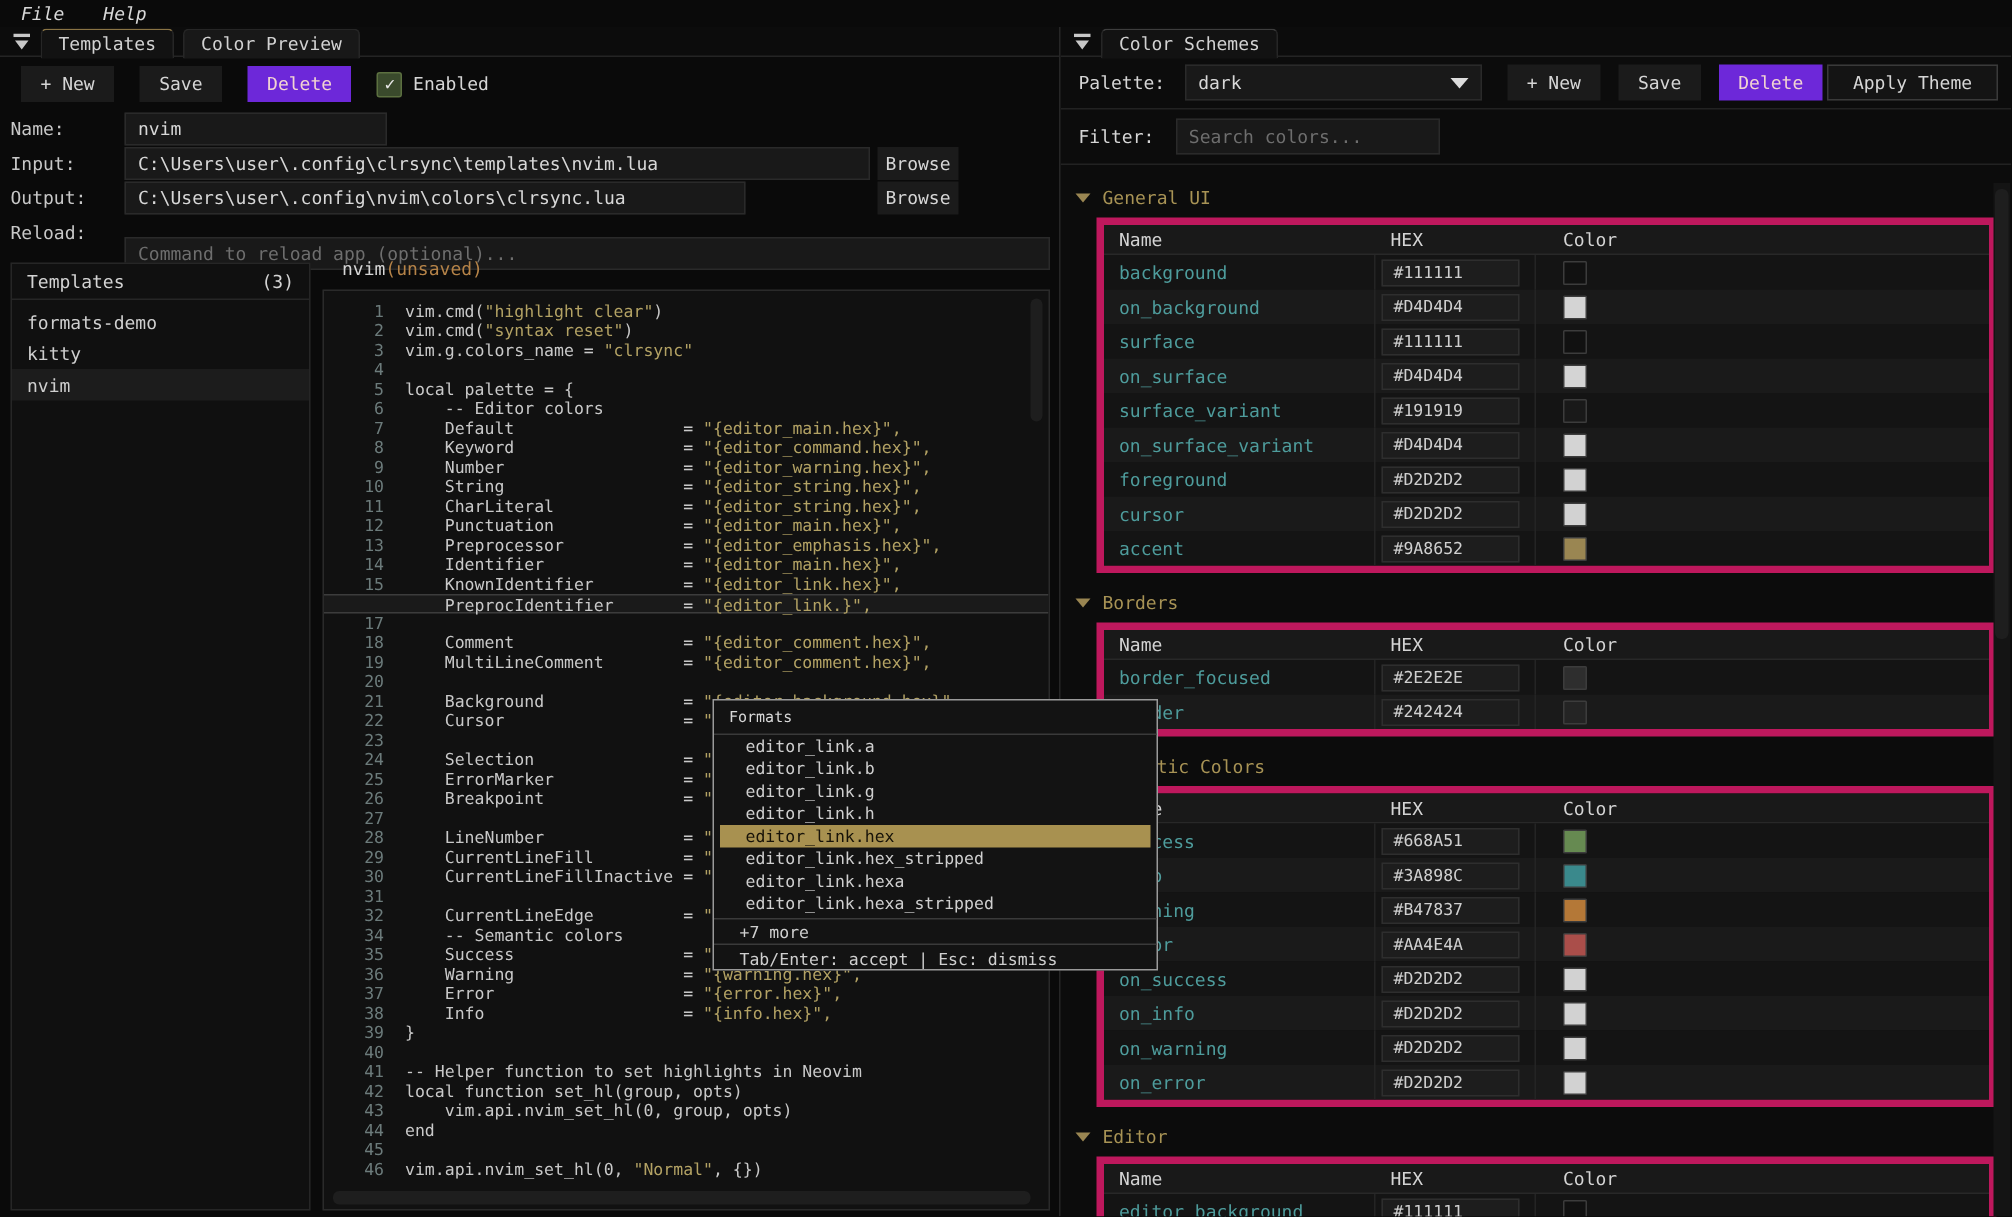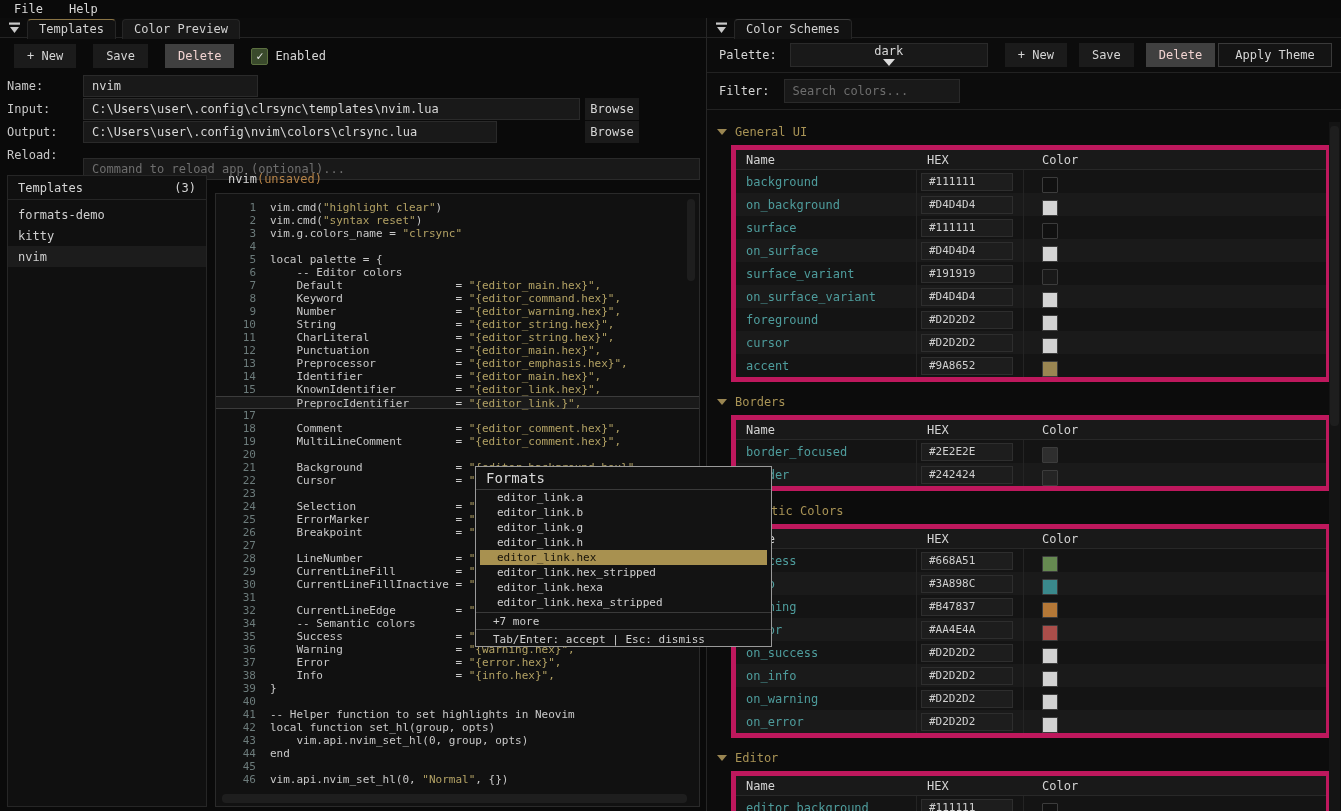--- a/index.html
+++ b/index.html
@@ -4,24 +4,24 @@
 <style>
   * { box-sizing: border-box; margin: 0; padding: 0; }
   html,body { width:1341px; height:811px; }
   body {
     background:#0A0A0A; color:#D6D6D6;
     font-family:"DejaVu Sans Mono", monospace; font-size:12px;
     position:relative; overflow:hidden;
   }
   
   #menubar { position:absolute; left:0; top:0; width:1341px; height:18px; background:#0A0A0A; display:flex; align-items:center; padding-left:14px; gap:26px; }
-  .menu-item { color:#D8D8D8; cursor:default; }
+  .menu-item { color:#D8D8D8; cursor:default;font-style:italic; }
   
   .btn { display:inline-flex; align-items:center; justify-content:center; background:#1B1B1B; color:#D6D6D6; height:24px; padding:0 13px; white-space:nowrap; }
-  .btn.red { background:#404040; color:#F2D4D2; }
+  .btn.red { background:#6d28d9; color:#F2D4D2; }
   .btn.outlined { border:1px solid #3A3A3A; background:#141414; }
   .tfield { background:#191919; border:1px solid #2A2A2A; color:#D8D8D8; height:22px; padding:0 8px; font-family:"DejaVu Sans Mono",monospace; font-size:12px; outline:none; }
   .tfield::placeholder { color:#6E6E6E; }
   .funnel { width:13px; height:13px; flex:0 0 auto; }
   .tab { height:20px; display:flex; align-items:center; padding:0 11px; color:#D2D2D2; background:#181818; border:1px solid #262626; border-bottom:none; border-radius:4px 4px 0 0; position:relative; top:1px; }
   .tab.active { background:#121212; border-top:1px solid #8A7445; }
   .caret-down { width:0; height:0; border-left:6px solid transparent; border-right:6px solid transparent; border-top:7px solid #DCDCDC; }
   .tri-gold { width:0; height:0; border-left:5px solid transparent; border-right:5px solid transparent; border-top:6px solid #9A8652; }
   
   #left-tabbar { position:absolute; left:0; top:18px; width:706px; height:20px; border-bottom:1px solid #242424; display:flex; align-items:center; padding-left:8px; gap:6px; background:#0C0C0C; }
@@ -42,38 +42,38 @@
   #code-lines { position:absolute; left:0; top:7px; right:0; }
   .line { display:flex; height:13px; line-height:13px; font-size:11px; white-space:pre; padding-left:8px; }
   .line .ln { width:32px; text-align:right; color:#6C7B7B; margin-right:14px; flex:0 0 auto; }
   .line .d { color:#C9C9C9; }
   .line .s { color:#B3A264; }
   .line.current { background:#1A1A1A; border-top:1px solid #3C3C3C; border-bottom:1px solid #3C3C3C; }
   #code-hscroll { position:absolute; left:6px; right:12px; bottom:3px; height:9px; background:#1E1E1E; border-radius:4px; }
   #code-vscroll { position:absolute; right:4px; top:5px; width:8px; height:82px; background:#1E1E1E; border-radius:4px; }
   
   #popup { position:absolute; left:475px; top:466px; width:297px; height:181px; background:#131313; border:1px solid #9A9A9A; z-index:20; font-size:11px; }
-  #popup-title { height:23px; display:flex; align-items:center; padding-left:10px; color:#D8D8D8; font-size:14px; border-bottom:1px solid #3A3A3A; }
+  #popup-title { height:23px; display:flex; align-items:center; padding-left:10px; color:#D8D8D8; font-size:10px; border-bottom:1px solid #3A3A3A; }
   .popup-item { height:15px; line-height:15px; padding-left:17px; color:#CFCFCF; margin:0 4px; white-space:pre; }
   .popup-item.selected { background:#A89150; color:#161208; }
   #popup-more { height:17px; line-height:17px; padding-left:17px; color:#CFCFCF; border-top:1px solid #3A3A3A; margin-top:2px; }
   #popup-hint { height:19px; line-height:19px; padding-left:17px; color:#CFCFCF; border-top:1px solid #3A3A3A; }
   
   #right-panel { position:absolute; left:706px; top:18px; width:635px; height:793px; background:#0C0C0C; border-left:1px solid #262626; overflow:hidden; }
   #right-tabbar { height:20px; border-bottom:1px solid #242424; display:flex; align-items:center; padding-left:8px; gap:6px; }
   #palette-row { height:35px; display:flex; align-items:center; padding:0 9px 0 12px; border-bottom:1px solid #222222; }
-  #palette-select { width:198px; height:24px; background:#191919; border:1px solid #2A2A2A; display:flex; align-items:center; justify-content:space-between; padding:0 8px; margin-left:13px; color:#D8D8D8;flex-direction:column; }
+  #palette-select { width:198px; height:24px; background:#191919; border:1px solid #2A2A2A; display:flex; align-items:center; justify-content:space-between; padding:0 8px; margin-left:13px; color:#D8D8D8; }
   #palette-row .btn { margin-left:12px; }
   #filter-row { height:37px; display:flex; align-items:center; padding-left:12px; border-bottom:1px solid #222222; }
   #filter-row .tfield { width:176px; height:24px; margin-left:14px; }
   #sections { padding:9px 0 0 24px; }
   .section-header { display:flex; align-items:center; gap:8px; height:20px; color:#A89355; margin:3px 0 3px -14px; }
   .ctable { width:600px; border:5px solid #be185d; margin-bottom:10px; }
   .thead { height:20px; background:#191919; border-bottom:1px solid #282828; display:flex; color:#D4D4D4; }
-  .trow { height:23px; display:flex; align-items:flex-end; }
+  .trow { height:23px; display:flex; align-items:center; }
   .trow:nth-child(odd) { background:#1A1A1A; }
   .trow:nth-child(even) { background:#141414; }
   .c-name { width:181px; padding-left:10px; align-self:stretch; display:flex; align-items:center; border-right:1px solid #242424; }
   .c-hex { width:107px; padding-left:4px; align-self:stretch; display:flex; align-items:center; border-right:1px solid #242424; }
   .thead .c-name, .thead .c-hex { border-right:none; padding-left:10px; }
   .c-color { flex:1; display:flex; align-items:center; padding-left:2px;margin-left:16px; }
   .trow .c-name { color:#4E9C9C; }
   .hexbox { width:92px; height:18px; background:#1D1D1D; border:1px solid #2E2E2E; color:#CFCFCF; font-size:11px; display:flex; align-items:center; padding-left:7px; }
   .swatch { width:16px; height:16px; border:1px solid #3C3C3C; border-radius:1px; }
   #right-scrollbar { position:absolute; right:1px; top:104px; width:11px; bottom:0; background:#141414; }

